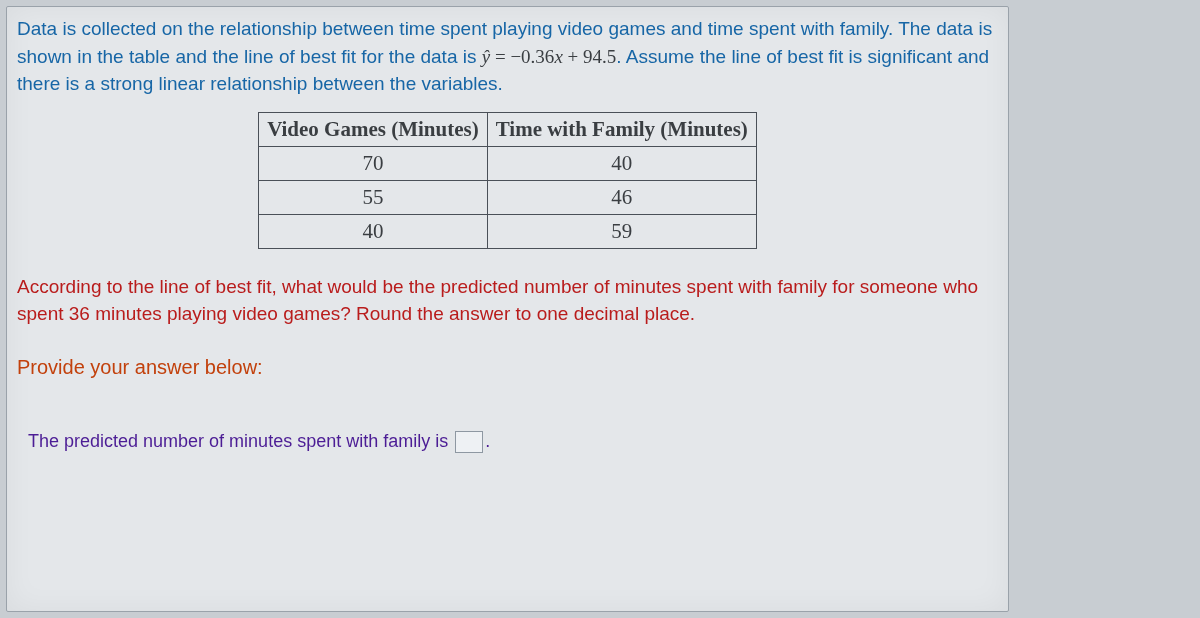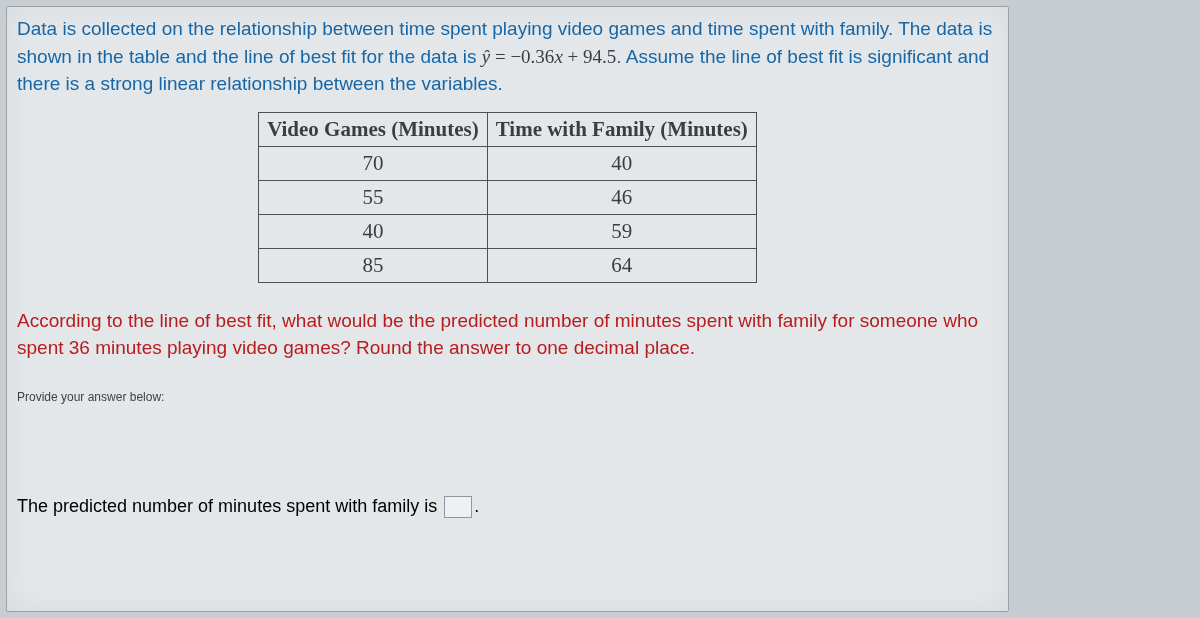--- a/index.html
+++ b/index.html
@@ -47,27 +47,28 @@
   table.data th {
     font-weight: bold;
   }
   .question {
     color: #b91c1c;
     font-size: 19px;
     line-height: 1.45;
     margin-bottom: 28px;
   }
   .prompt {
-    color: #404040;
-    font-size: 12px;
-    margin-bottom: 92px;
+    color: #c2410c;
+    font-size: 20px;
+    margin-bottom: 52px;
   }
   .answerline {
-    color: #000000;
+    color: #4c1d95;
     font-size: 18px;
+    margin-left: 11px;
   }
   .answerbox {
     display: inline-block;
     width: 28px;
     height: 22px;
     border: 1px solid #8e98a2;
     background: #eef1f4;
     vertical-align: middle;
     margin: 0 2px;
   }
@@ -96,24 +97,20 @@
         <td>40</td>
       </tr>
       <tr>
         <td>55</td>
         <td>46</td>
       </tr>
       <tr>
         <td>40</td>
         <td>59</td>
       </tr>
-      <tr>
-        <td>85</td>
-        <td>64</td>
-      </tr>
     </tbody>
   </table>
 
   <p class="question">According to the line of best fit, what would be the predicted number of minutes spent with family for someone who spent 36 minutes playing video games? Round the answer to one decimal place.</p>
 
   <p class="prompt">Provide your answer below:</p>
 
   <p class="answerline">
     <span>The predicted number of minutes spent with family is </span><span class="answerbox"></span><span>.</span>
   </p>

